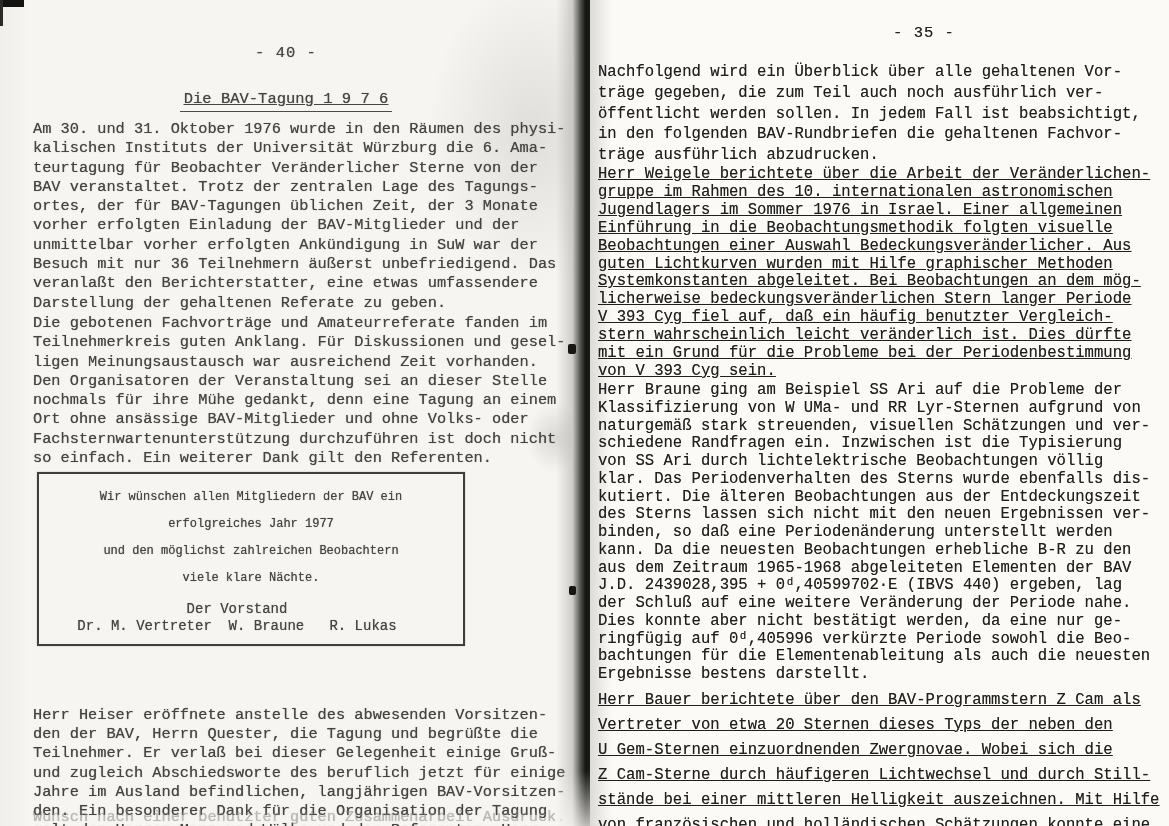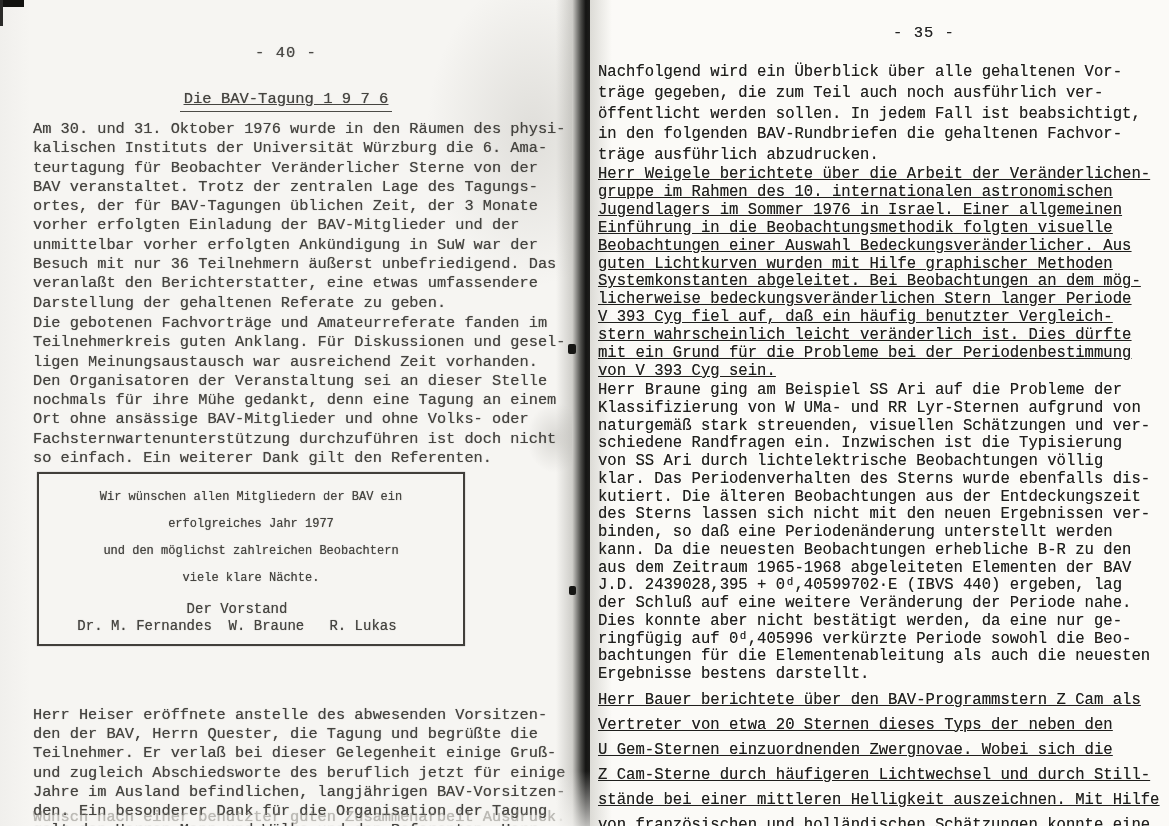--- a/index.html
+++ b/index.html
@@ -134,21 +134,21 @@
 Fachsternwartenunterstützung durchzuführen ist doch nicht
 so einfach. Ein weiterer Dank gilt den Referenten.</div>
 
     <div class="greet-box">
       <div class="gb-line gb-line-first">Wir wünschen allen Mitgliedern der BAV ein</div>
       <div class="gb-line">erfolgreiches Jahr 1977</div>
       <div class="gb-line">und den möglichst zahlreichen Beobachtern</div>
       <div class="gb-line">viele klare Nächte.</div>
       <div class="gb-sig">
         <div class="gb-sig-role">Der Vorstand</div>
-        <div class="gb-sig-names">Dr. M. Fernandes  W. Braune   R. Lukas</div>
+        <div class="gb-sig-names">Dr. M. Vertreter  W. Braune   R. Lukas</div>
       </div>
     </div>
 
     <div class="para p-l3">Herr Heiser eröffnete anstelle des abwesenden Vorsitzen-
 den der BAV, Herrn Quester, die Tagung und begrüßte die
 Teilnehmer. Er verlaß bei dieser Gelegenheit einige Gruß-
 und zugleich Abschiedsworte des beruflich jetzt für einige
 Jahre im Ausland befindlichen, langjährigen BAV-Vorsitzen-
 den. Ein besonderer Dank für die Organisation der Tagung
 galt den Herren Mann und Wälke und den Referenten. Herr

